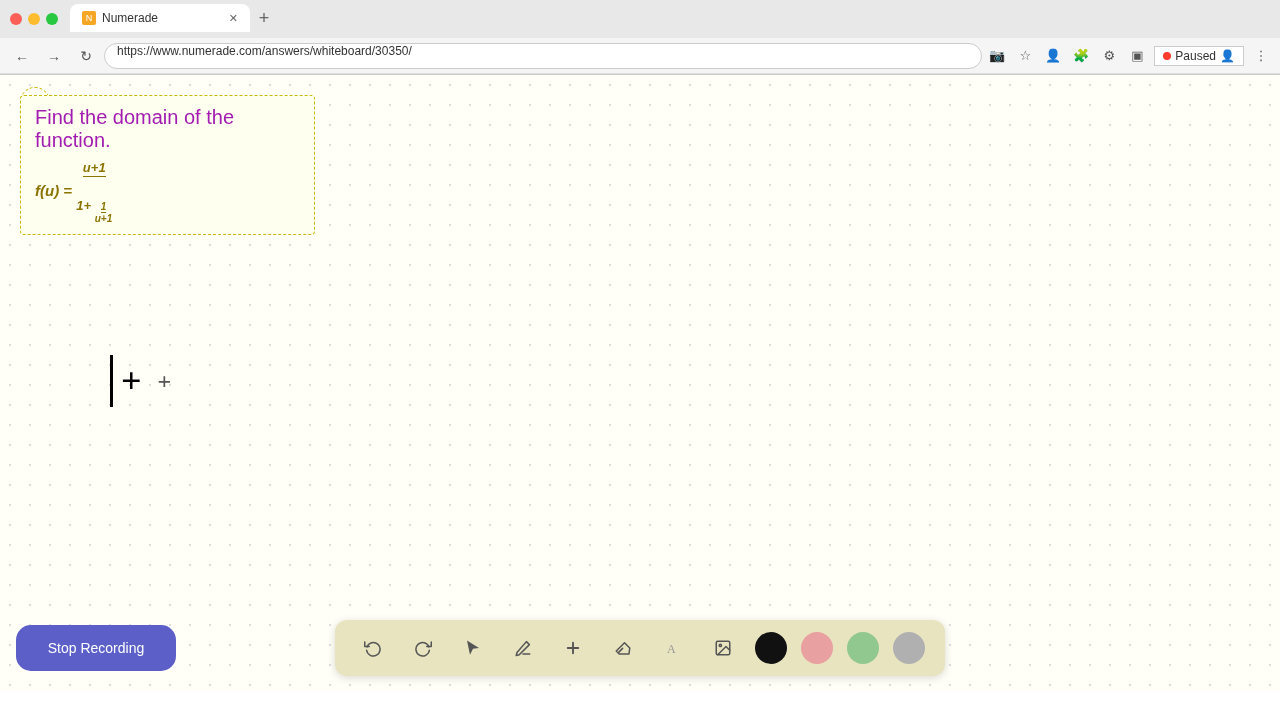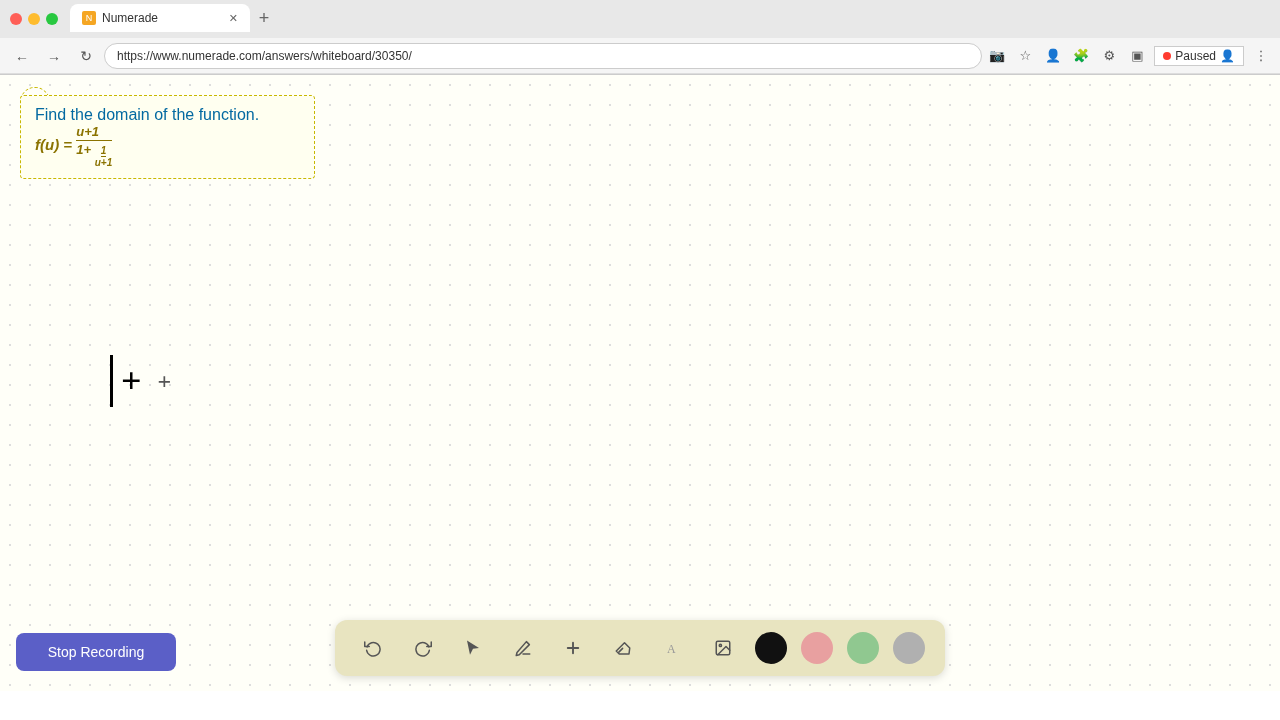--- a/index.html
+++ b/index.html
@@ -106,21 +106,21 @@
     .address-bar {
       flex: 1;
       height: 26px;
       border: 1px solid #ccc;
       border-radius: 13px;
       padding: 0 12px;
       font-size: 12px;
       color: #333;
       background: #fff;
       display: flex;
-      align-items: center;
+      align-items: flex-start;
     }
     .nav-right-icons {
       display: flex;
       gap: 6px;
       align-items: center;
     }
     .nav-icon {
       width: 22px;
       height: 22px;
       display: flex;
@@ -164,34 +164,37 @@
       position: absolute;
       top: 20px;
       left: 20px;
       width: 295px;
       background: #fffff0;
       border: 1.5px dashed #c8b800;
       border-radius: 4px;
       padding: 10px 14px;
     }
     .question-text {
-      color: #0369a1;
-      font-size: 16px;
+      color: #a21caf;
+      font-size: 20px;
+      margin-bottom: 8px;
     }
     .math-formula {
       color: #8b7300;
       font-size: 15px;
       font-style: italic;
       font-weight: bold;
     }
     .frac {
       display: inline-flex;
       flex-direction: column;
+      align-items: center;
       font-size: 13px;
       vertical-align: middle;
+      gap: 20px;
     }
     .frac .num { border-bottom: 1px solid #8b7300; padding-bottom: 1px; }
     .frac .den { padding-top: 1px; }
     .frac .den .small-frac {
       display: inline-flex;
       flex-direction: column;
       align-items: center;
       font-size: 10px;
     }
     .frac .den .small-frac .snum { border-bottom: 1px solid #8b7300; }
@@ -281,27 +284,27 @@
     .color-gray { background: #b0b0b0; }
 
     
     .stop-recording-btn {
       position: absolute;
       bottom: 20px;
       left: 16px;
       background: #5b5fc7;
       color: #fff;
       border: none;
-      border-radius: 8px;
+      border-radius: 15px;
       padding: 10px 20px;
       font-size: 14px;
       font-weight: 500;
       cursor: pointer;
       width: 160px;
-      height: 38px;
+      height: 46px;
     }
 
     
     .icon-svg {
       width: 18px;
       height: 18px;
     }
   </style>
 </head>
 <body>

